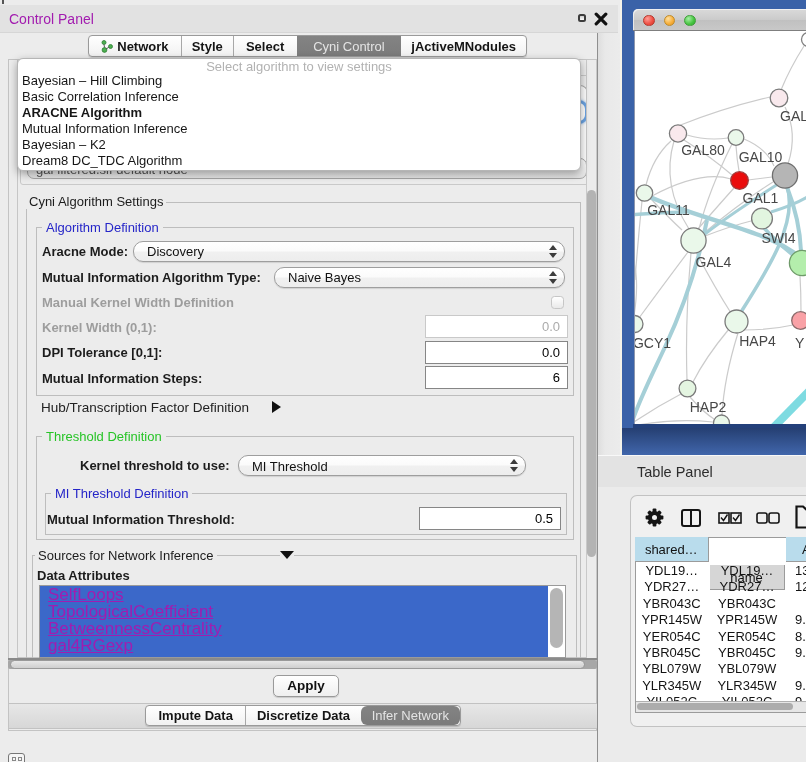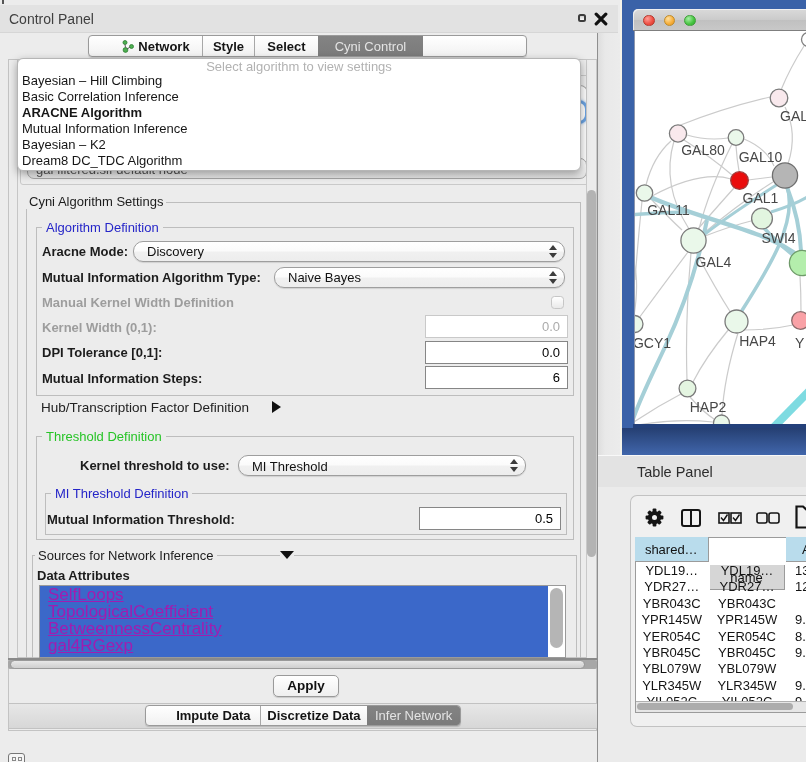--- a/index.html
+++ b/index.html
@@ -11,32 +11,32 @@
 .combo { border:1px solid #9e9e9e; border-radius:10px;
   background:linear-gradient(180deg,#ffffff 0%,#fbfbfb 45%,#f0f0f0 55%,#ededed 100%);
   box-shadow:0 1px 1px rgba(0,0,0,0.12); }
 .combo .ctext { position:absolute; left:13px; top:50%; transform:translateY(-50%); font-size:13px; color:#111; white-space:nowrap; }
 .carr { position:absolute; width:0; height:0; border-left:4px solid transparent; border-right:4px solid transparent; }
 .cup { border-bottom:5px solid #3c3c3c; }
 .cdn { border-top:5px solid #3c3c3c; }
 .tf { background:#fff; font-size:13px; text-align:right; padding-right:7px; white-space:nowrap; }
 .grp { border:1px solid #bdbdbd; }
 .gtit { position:absolute; top:-8px; background:#ececec; padding:0 4px; font-size:13px; white-space:nowrap; line-height:15px; }
-.seg { display:flex; border:1px solid #9a9a9a; border-radius:4px; background:linear-gradient(180deg,#ffffff,#f1f1f1); overflow:hidden; box-shadow:0 1px 1px rgba(0,0,0,0.15);padding-left:21px; }
+.seg { display:flex; border:1px solid #9a9a9a; border-radius:4px; background:linear-gradient(180deg,#ffffff,#f1f1f1); overflow:hidden; box-shadow:0 1px 1px rgba(0,0,0,0.15); }
 .seg .sg { font-size:13px; font-weight:bold; color:#141414; display:flex; align-items:center; justify-content:center; }
 .seg .sel { background:linear-gradient(180deg,#838383,#7b7b7b); color:#e4e4e4; font-weight:normal; }
 .seg .dv { width:1px; background:#a8a8a8; }
 </style>
 </head>
 <body>
 
 <div class="abs" style="left:0;top:0;width:618px;height:762px;background:#ececec;"></div>
 <div class="abs" style="left:2px;top:0;width:2px;height:4px;background:#555;"></div>
 <div class="abs" style="left:0;top:5px;width:618px;height:28px;background:#e2e2e2;border-bottom:1px solid #d6d6d6;"></div>
-<div class="abs lbl" style="left:9px;top:11px;font-size:14px;color:#404040;">Control Panel</div>
+<div class="abs lbl" style="left:9px;top:11px;font-size:14px;color:#a21caf;">Control Panel</div>
 <div class="abs" style="left:578px;top:13.5px;width:8px;height:8px;border:2px solid #3c3c3c;border-radius:2.5px;background:linear-gradient(180deg,#cfcfcf,#fdfdfd);"></div>
 <svg class="abs" style="left:594px;top:12px;" width="14" height="14" viewBox="0 0 14 14">
     <path d="M2.2 2.2 L11.8 11.8 M11.8 2.2 L2.2 11.8" stroke="#111" stroke-width="3.2" stroke-linecap="round"></path>
   </svg>
 
 <div class="abs" style="left:8px;top:59px;width:589px;height:672px;border:1px solid #c3c3c3;"></div>
 <div class="abs" style="left:17px;top:59px;width:580px;height:599px;border:1px solid #c6c6c6;border-right:none;"></div>
 
 <div class="abs" style="left:20px;top:75px;width:575px;height:110px;border:1px solid #c9c9c9;border-radius:3px;"></div>
 <div class="abs" style="left:575px;top:85px;width:13px;height:92px;background:#fdfdfd;border:1px solid #ababab;border-left:none;border-radius:0 8px 8px 0;"></div>
@@ -49,20 +49,21 @@
         <circle cx="3" cy="2.5" r="2" fill="#4caf50" stroke="#2e7d32" stroke-width="0.8"></circle>
         <circle cx="3.5" cy="10" r="2.4" fill="#4caf50" stroke="#2e7d32" stroke-width="0.8"></circle>
         <circle cx="9.5" cy="6.5" r="2" fill="#4caf50" stroke="#2e7d32" stroke-width="0.8"></circle>
         <path d="M3 4.5 L3.5 7.5 M5 9 L7.8 7.3" stroke="#555" stroke-width="1"></path>
       </svg>Network</div>
   <div class="dv"></div>
   <div class="sg" style="width:51px;">Style</div>
   <div class="dv"></div>
   <div class="sg" style="width:63px;">Select</div>
   <div class="sg sel" style="width:105px;">Cyni Control</div>
+  <div class="sg" style="width:125px;">jActiveMNodules</div>
 </div>
 
 <div class="abs" style="left:585.5px;top:60px;width:11px;height:598px;background:#ececec;border-left:1px solid #c9c9c9;border-right:1px solid #c9c9c9;"></div>
 <div class="abs" style="left:587px;top:190px;width:8.5px;height:367px;background:#b3b3b3;border-radius:5px;"></div>
 <div class="abs" style="left:602px;top:371px;width:0;height:0;border-top:4px solid transparent;border-bottom:4px solid transparent;border-right:5px solid #9a9a9a;"></div>
 
 <div class="abs" style="left:26px;top:202px;width:555px;height:456px;border:1px solid #bdbdbd;border-bottom:none;"></div>
 <div class="abs lbl" style="left:26px;top:194px;background:#ececec;padding:0 3px;">Cyni Algorithm Settings</div>
 
 <div class="abs grp" style="left:36px;top:227px;width:538px;height:169px;">
@@ -122,21 +123,21 @@
 <div class="abs" style="left:8px;top:660px;width:589px;height:9px;background:#a7a7a7;border-radius:2px;"></div>
 <div class="abs" style="left:10px;top:660px;width:575px;height:8.5px;background:linear-gradient(180deg,#e8e8e8,#cfcfcf);border:1px solid #9a9a9a;border-radius:5px;"></div>
 
 <div class="abs" style="left:273px;top:674.5px;width:66px;height:22px;border:1px solid #9a9a9a;border-radius:5px;background:linear-gradient(180deg,#ffffff,#efefef);box-shadow:0 1px 1px rgba(0,0,0,0.15);text-align:center;font-size:13.5px;font-weight:bold;color:#111;line-height:20px;">Apply</div>
 
 <div class="abs" style="left:9px;top:702.5px;width:588px;height:26px;background:linear-gradient(180deg,#e7e7e7,#d7d7d7);border-top:1px solid #c2c2c2;border-bottom:1px solid #c2c2c2;"></div>
 <div class="abs seg" style="left:145px;top:704.5px;width:316px;height:21px;">
   <div class="sg" style="width:100px;">Impute Data</div>
   <div class="dv"></div>
   <div class="sg" style="width:115px;">Discretize Data</div>
-  <div class="sg sel" style="width:100px;">Infer Network</div>
+  <div class="sg sel" style="width:100px;border-radius:6px;">Infer Network</div>
 </div>
 
 <div class="abs" style="left:8px;top:753px;width:17px;height:12px;border:1.5px solid #777;border-radius:3px;background:#f6f6f6;"></div>
 <div class="abs" style="left:12px;top:757px;width:4px;height:4px;border:1px solid #888;"></div>
 <div class="abs" style="left:18px;top:757px;width:4px;height:4px;border:1px solid #888;"></div>
 
 <div class="abs" style="left:597px;top:33px;width:25px;height:729px;background:linear-gradient(90deg,#dedede,#e9e9e9 30%,#ececec);border-left:1px solid #8f8f8f;"></div>
 <div class="abs" style="left:620px;top:0;width:3px;height:455px;background:#f5f3ea;"></div>
 <div class="abs" style="left:622px;top:0;width:184px;height:455px;background:#3a62a8;"></div>
 

